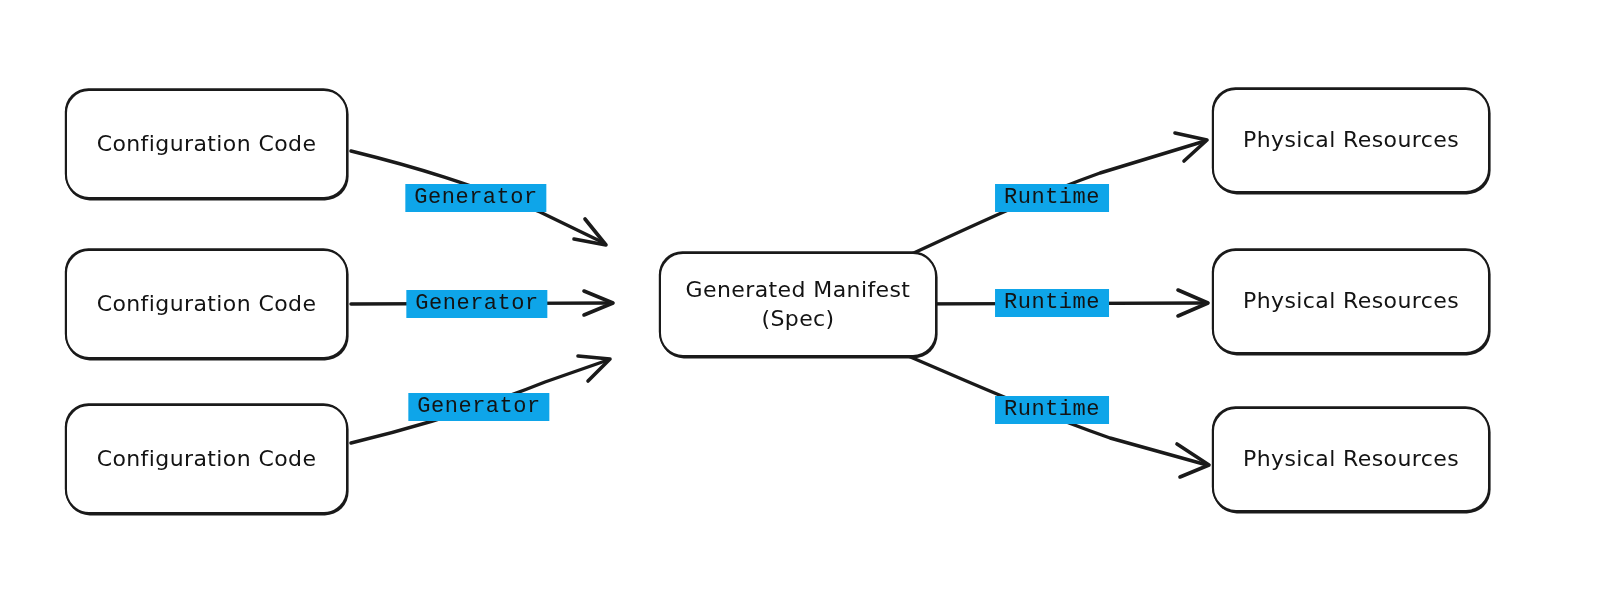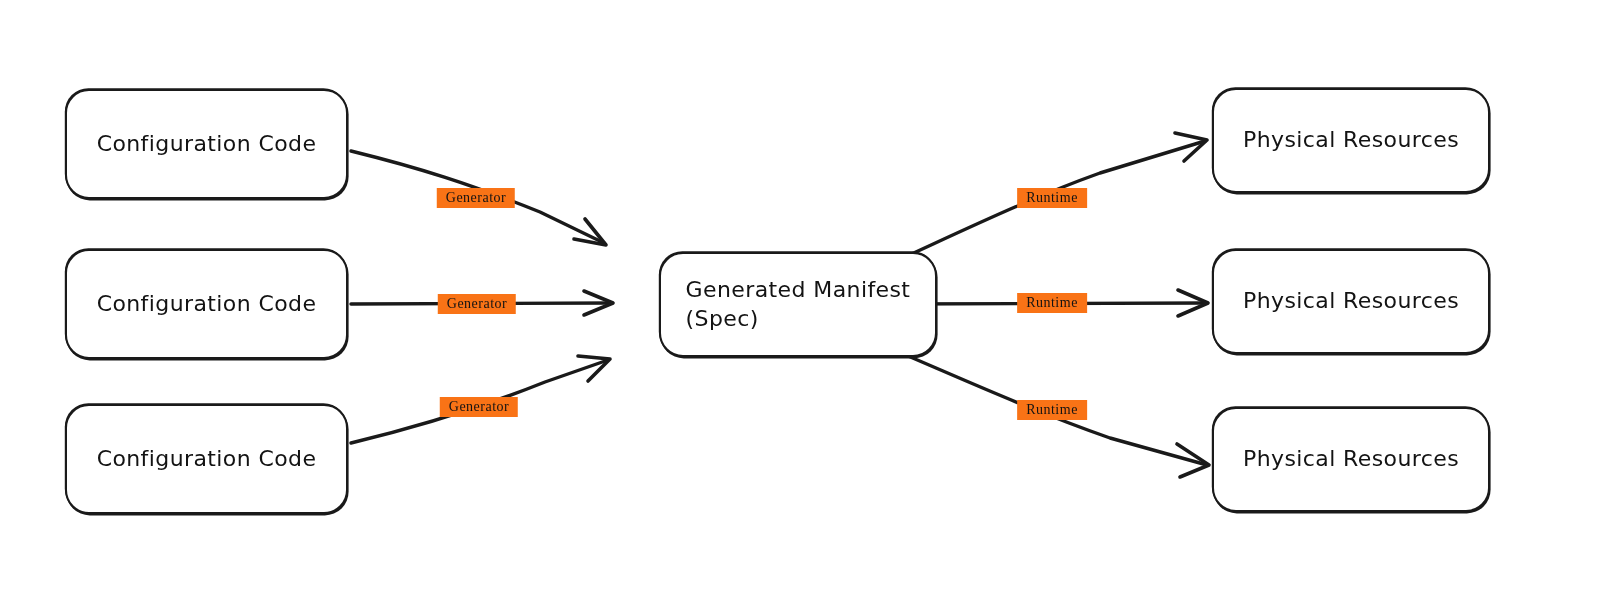--- a/index.html
+++ b/index.html
@@ -28,41 +28,42 @@
   }
   .node {
     position: absolute;
     box-sizing: border-box;
     background: #ffffff;
     border: 2.6px solid #1a1a1a;
     border-radius: 24px;
     display: flex;
     align-items: center;
     justify-content: center;
+    text-align: center;
     color: #131313;
     font-family: "DejaVu Sans", sans-serif;
     font-size: 22px;
     letter-spacing: 0.4px;
     line-height: 1.28;
     z-index: 3;
     
     box-shadow: 0.8px 1.6px 0 -0.2px #1a1a1a, -0.6px -1.2px 0 -0.4px #1a1a1a;
   }
   .node-label {
     display: block;
     padding: 0 14px;
     white-space: pre-line;
   }
   .edge-label {
     position: absolute;
     z-index: 4;
-    background: #f97316;
+    background: #0ea5e9;
     color: #131313;
-    font-family: Liberation Serif, serif;
-    font-size: 14px;
+    font-family: Liberation Mono, monospace;
+    font-size: 22px;
     letter-spacing: 0.5px;
     line-height: 1;
     padding: 3px 9px;
     white-space: nowrap;
     transform: translate(-50%, -50%);
   }
 </style>
 </head>
 <body>
 

